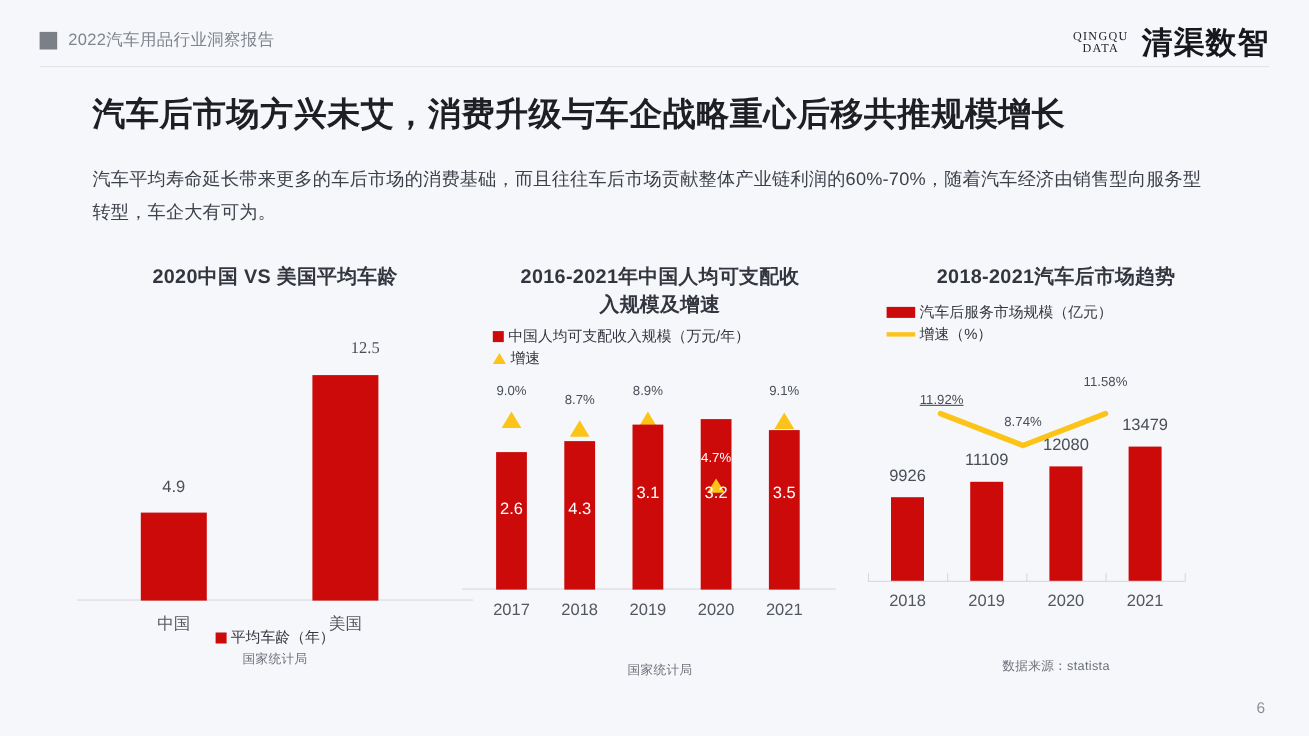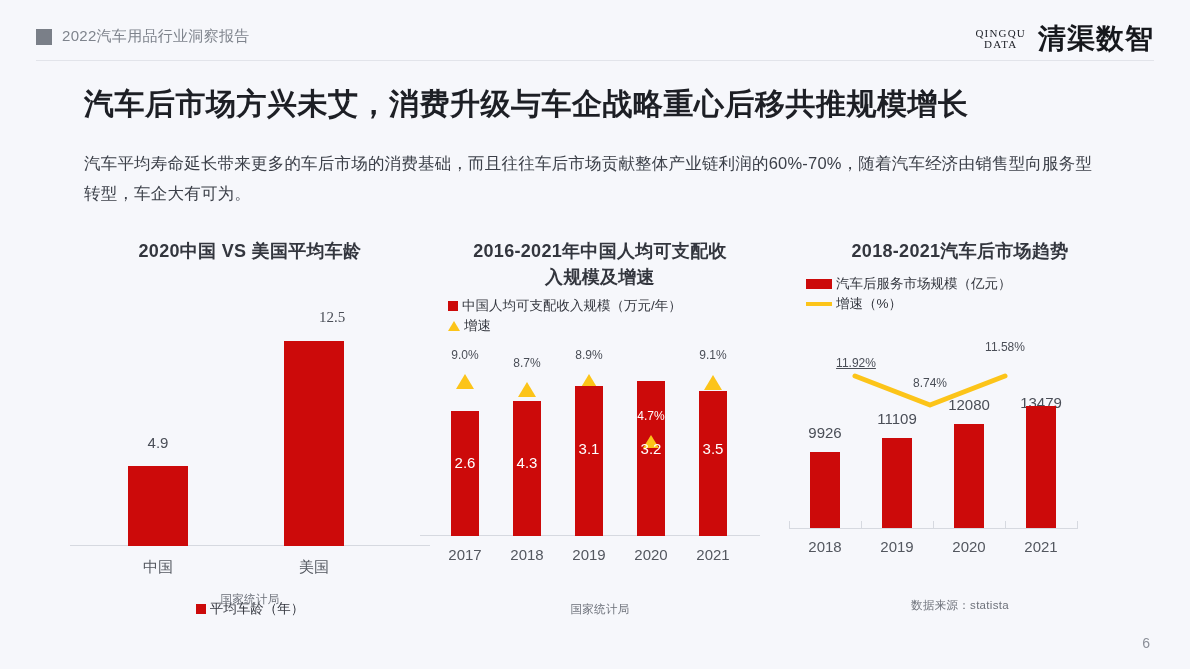--- a/index.html
+++ b/index.html
@@ -270,21 +270,21 @@
       <div class="bar-label-out" style="left:38px; top:148px; width:100px;">4.9</div>
       <div class="bar" style="left:58px; width:60px; height:80px;"></div>
 
       <div class="bar-label-out" style="left:212px; top:23px; width:100px;font-family:Liberation Serif, serif;">12.5</div>
       <div class="bar" style="left:214px; width:60px; height:205px;"></div>
 
       <div class="cat-label" style="left:38px; top:272px; width:100px;">中国</div>
       <div class="cat-label" style="left:194px; top:272px; width:100px;">美国</div>
     </div>
 
-    <div class="legend" style="margin-top:53px; display:flex; justify-content:center;">
+    <div class="legend" style="margin-top:24px; display:flex; justify-content:center;">
       <div class="legend-row">
         <span class="sw-square"></span>
         <span>平均车龄（年）</span>
       </div>
     </div>
 
     <div class="source" style="top:354px;">国家统计局</div>
   </div>
 
   <div class="chart" id="chart-income">
@@ -375,21 +375,21 @@
       <div class="cat-label" style="left:10px; top:210px; width:70px;">2018</div>
 
       <div class="bar-label-out" style="left:82px; top:82px; width:70px;">11109</div>
       <div class="bar" style="left:102px; width:30px; height:90px; bottom:28px;"></div>
       <div class="cat-label" style="left:82px; top:210px; width:70px;">2019</div>
 
       <div class="bar-label-out" style="left:154px; top:68px; width:70px;">12080</div>
       <div class="bar" style="left:174px; width:30px; height:104px; bottom:28px;"></div>
       <div class="cat-label" style="left:154px; top:210px; width:70px;">2020</div>
 
-      <div class="bar-label-out" style="left:226px; top:66px; width:70px;">13479</div>
+      <div class="bar-label-out" style="left:226px; top:50px; width:70px;">13479</div>
       <div class="bar" style="left:246px; width:30px; height:122px; bottom:28px;"></div>
       <div class="cat-label" style="left:226px; top:210px; width:70px;">2021</div>
     </div>
 
     <div class="source" style="top:360px;">数据来源：statista</div>
   </div>
 
 </div>
 
 <div class="page-num">6</div>

